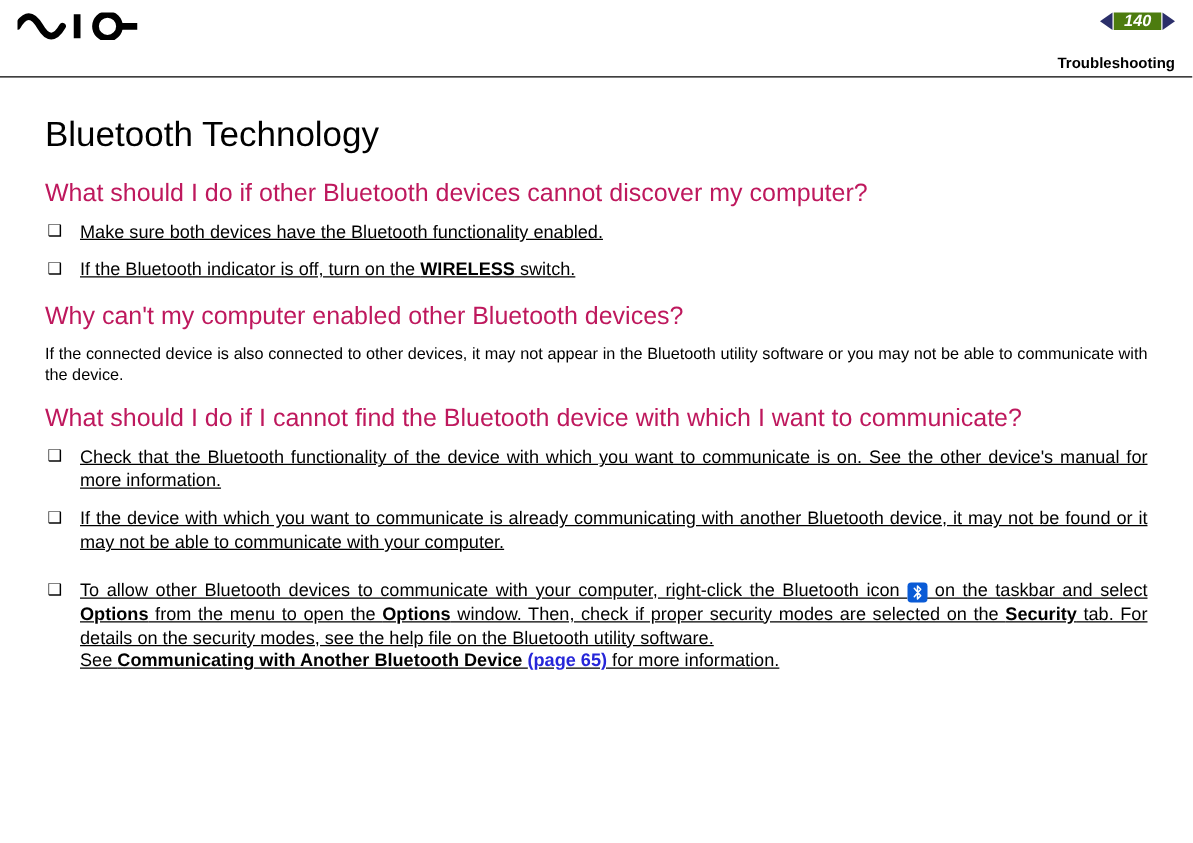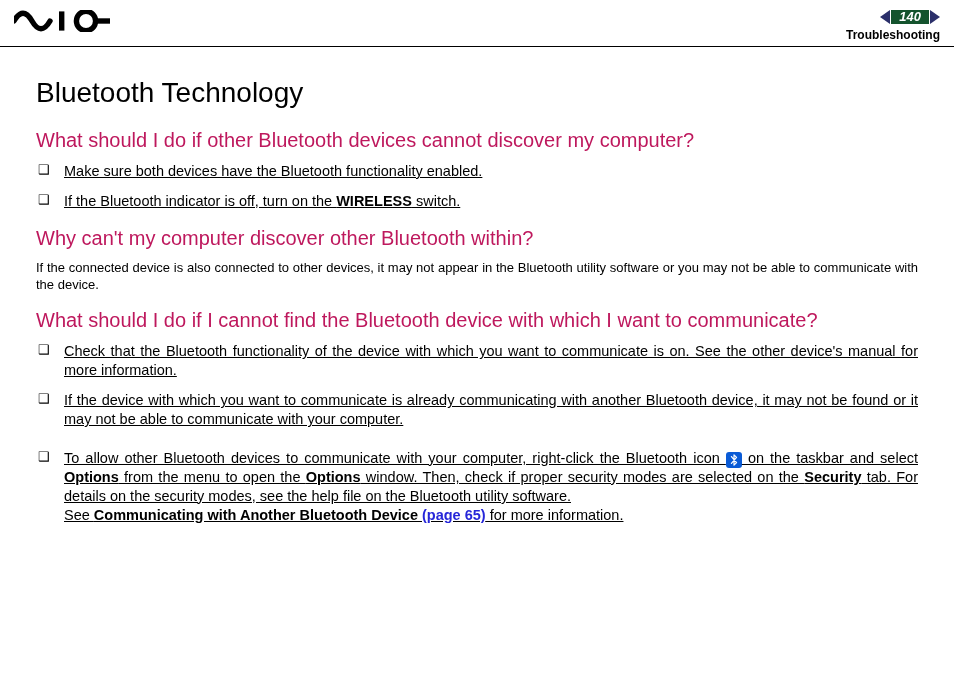--- a/index.html
+++ b/index.html
@@ -32,32 +32,32 @@
     margin-bottom: 2px;
   }
   .arrow-left, .arrow-right {
     width: 0; height: 0;
     border-top: 7px solid transparent;
     border-bottom: 7px solid transparent;
   }
   .arrow-left { border-right: 10px solid #2b2f6a; margin-right:1px;}
   .arrow-right { border-left: 10px solid #2b2f6a; margin-left:1px;}
   .page-num {
-    background: #14532d;
+    background: #4d7c0f;
     color: #fff;
     font-weight: bold;
     font-style: italic;
     font-size: 13px;
     padding: 0px 8px;
     line-height: 14px;
   }
   .section-label {
     font-size: 12px;
     font-weight: bold;
-    margin-top: 0;
+    margin-top: 14px;
   }
   .content {
     padding: 30px 36px 10px 36px;
   }
   .title {
     font-size: 28px;
     font-weight: 400;
     margin-bottom: 20px;
   }
   .question {
@@ -132,21 +132,21 @@
 
 <div class="content">
   <h1 class="title">Bluetooth Technology</h1>
 
   <h2 class="question">What should I do if other Bluetooth devices cannot discover my computer?</h2>
   <ul class="bullet-list">
     <li>Make sure both devices have the Bluetooth functionality enabled.</li>
     <li><span>If the Bluetooth indicator is off, turn on the </span><span class="bold">WIRELESS</span><span> switch.</span></li>
   </ul>
 
-  <h2 class="question">Why can't my computer discover other Bluetooth within?</h2>
+  <h2 class="question">Why can't my computer enabled other Bluetooth devices?</h2>
   <p class="para">If the connected device is also connected to other devices, it may not appear in the Bluetooth utility software or you may not be able to communicate with the device.</p>
 
   <h2 class="question">What should I do if I cannot find the Bluetooth device with which I want to communicate?</h2>
   <ul class="bullet-list">
     <li>Check that the Bluetooth functionality of the device with which you want to communicate is on. See the other device's manual for more information.</li>
     <li style="margin-bottom:20px;">If the device with which you want to communicate is already communicating with another Bluetooth device, it may not be found or it may not be able to communicate with your computer.</li>
     <li><span>To allow other Bluetooth devices to communicate with your computer, right-click the Bluetooth icon </span><span class="bt-icon">
           <svg width="10" height="12" viewBox="0 0 10 14">
             <path d="M2 3 L8 10 L5 13 L5 1 L8 4 L2 11" stroke="#fff" stroke-width="1.4" fill="none" stroke-linejoin="round" stroke-linecap="round"></path>
           </svg>

